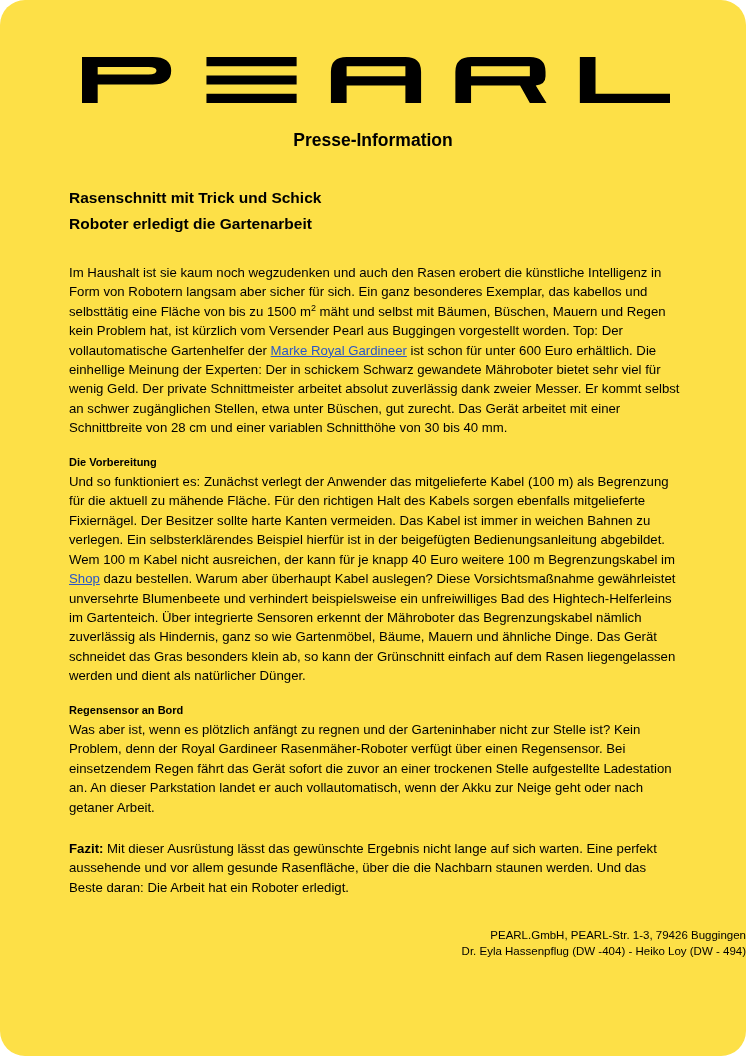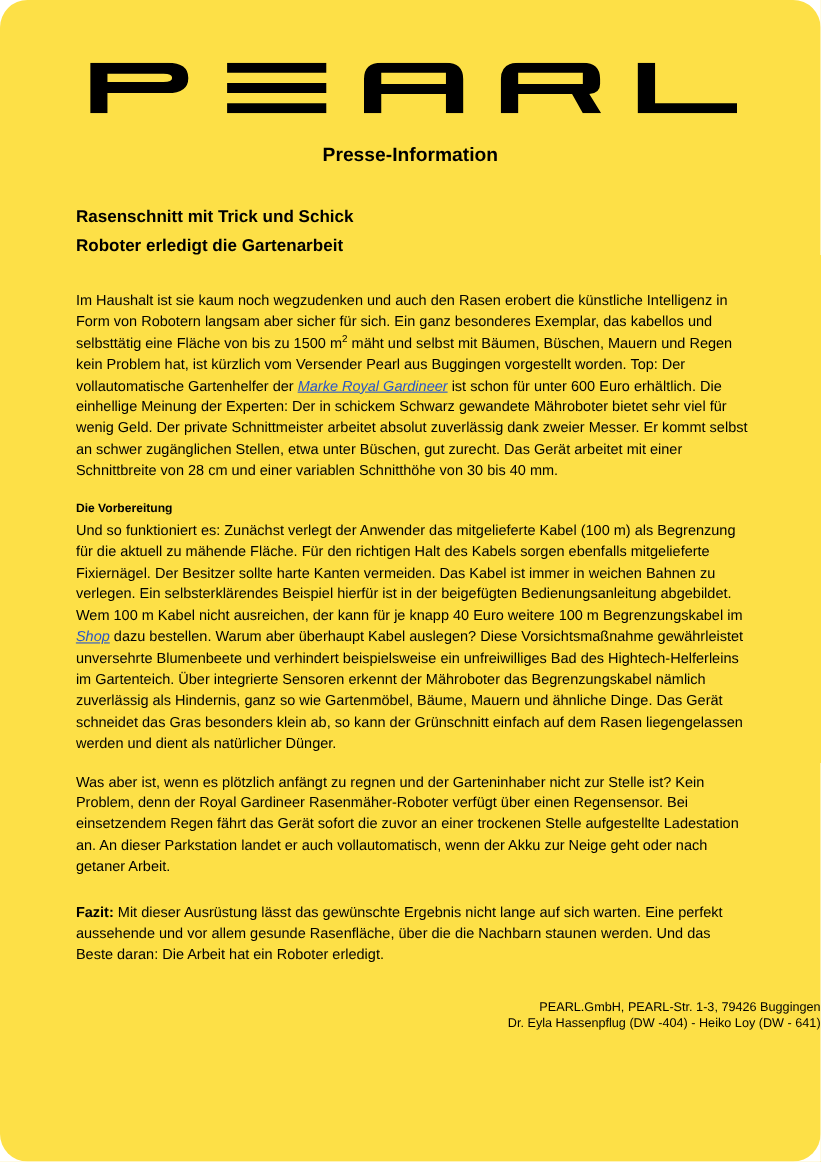--- a/index.html
+++ b/index.html
@@ -11,21 +11,21 @@
   .logo path{fill:#000000;}
   .doc-type{margin-top:27px;text-align:center;font-weight:bold;font-size:17.5px;line-height:20px;}
   .headline{margin:35px 0 0 69px;font-size:15.5px;line-height:26px;font-weight:bold;}
   .hl-line{display:block;}
   .bodytext{margin:26px 0 0 69px;width:612px;font-size:13.2px;line-height:19.4px;text-align:left;}
   .para{margin:0;}
   .section{margin-top:15px;}
   .sec-h{font-size:11px;line-height:19.4px;margin:0;font-weight:bold;}
   .conclusion{margin-top:22px;}
   sup{font-size:9px;line-height:0;vertical-align:super;}
-  .link{color:#2a56c8;text-decoration:underline;cursor:pointer;font-style:italic;}
+  .link{color:#2a56c8;text-decoration:underline;cursor:pointer;}
   .footer{margin-top:31px;text-align:right;font-size:11.5px;line-height:15.5px;}
 </style>
 </head>
 <body>
 
 <div class="page">
 
   <svg class="logo" viewBox="0 0 600 50" preserveAspectRatio="none" aria-label="PEARL">
     <path fill-rule="evenodd" d="M0,0 H72 Q91,0 91,15 Q91,30 72,30 H16 V50 H0 Z M16,11 H68 Q76,11 76,15 Q76,19 68,19 H16 Z"></path>
     <path d="M127,0 H219 V10 H127 Z M127,20 H219 V30 H127 Z M127,40 H219 V50 H127 Z"></path>
@@ -44,25 +44,26 @@
   <div class="bodytext">
 
     <p class="para"><span>Im Haushalt ist sie kaum noch wegzudenken und auch den Rasen erobert die künstliche Intelligenz in Form von Robotern langsam aber sicher für sich. Ein ganz besonderes Exemplar, das kabellos und selbsttätig eine Fläche von bis zu 1500 m</span><sup>2</sup><span> mäht und selbst mit Bäumen, Büschen, Mauern und Regen kein Problem hat, ist kürzlich vom Versender Pearl aus Buggingen vorgestellt worden. Top: Der vollautomatische Gartenhelfer der </span><a class="link" href="#">Marke Royal Gardineer</a><span> ist schon für unter 600 Euro erhältlich. Die einhellige Meinung der Experten: Der in schickem Schwarz gewandete Mähroboter bietet sehr viel für wenig Geld. Der private Schnittmeister arbeitet absolut zuverlässig dank zweier Messer. Er kommt selbst an schwer zugänglichen Stellen, etwa unter Büschen, gut zurecht. Das Gerät arbeitet mit einer Schnittbreite von 28 cm und einer variablen Schnitthöhe von 30 bis 40 mm.</span></p>
 
     <div class="section">
       <h2 class="sec-h">Die Vorbereitung</h2>
       <p class="para"><span>Und so funktioniert es: Zunächst verlegt der Anwender das mitgelieferte Kabel (100 m) als Begrenzung für die aktuell zu mähende Fläche. Für den richtigen Halt des Kabels sorgen ebenfalls mitgelieferte Fixiernägel. Der Besitzer sollte harte Kanten vermeiden. Das Kabel ist immer in weichen Bahnen zu verlegen. Ein selbsterklärendes Beispiel hierfür ist in der beigefügten Bedienungsanleitung abgebildet. Wem 100 m Kabel nicht ausreichen, der kann für je knapp 40 Euro weitere 100 m Begrenzungskabel im </span><a class="link" href="#">Shop</a><span> dazu bestellen. Warum aber überhaupt Kabel auslegen? Diese Vorsichtsmaßnahme gewährleistet unversehrte Blumenbeete und verhindert beispielsweise ein unfreiwilliges Bad des Hightech-Helferleins im Gartenteich. Über integrierte Sensoren erkennt der Mähroboter das Begrenzungskabel nämlich zuverlässig als Hindernis, ganz so wie Gartenmöbel, Bäume, Mauern und ähnliche Dinge. Das Gerät schneidet das Gras besonders klein ab, so kann der Grünschnitt einfach auf dem Rasen liegengelassen werden und dient als natürlicher Dünger.</span></p>
     </div>
 
     <div class="section">
+      <h2 class="sec-h">Regensensor an Bord</h2>
       <p class="para">Was aber ist, wenn es plötzlich anfängt zu regnen und der Garteninhaber nicht zur Stelle ist? Kein Problem, denn der Royal Gardineer Rasenmäher-Roboter verfügt über einen Regensensor. Bei einsetzendem Regen fährt das Gerät sofort die zuvor an einer trockenen Stelle aufgestellte Ladestation an. An dieser Parkstation landet er auch vollautomatisch, wenn der Akku zur Neige geht oder nach getaner Arbeit.</p>
     </div>
 
     <p class="para conclusion"><strong>Fazit:</strong><span> Mit dieser Ausrüstung lässt das gewünschte Ergebnis nicht lange auf sich warten. Eine perfekt aussehende und vor allem gesunde Rasenfläche, über die die Nachbarn staunen werden. Und das Beste daran: Die Arbeit hat ein Roboter erledigt.</span></p>
 
   </div>
 
   <footer class="footer">
     <div>PEARL.GmbH, PEARL-Str. 1-3, 79426 Buggingen</div>
-    <div>Dr. Eyla Hassenpflug (DW -404) - Heiko Loy (DW - 641)</div>
+    <div>Dr. Eyla Hassenpflug (DW -404) - Heiko Loy (DW - 494)</div>
   </footer>
 
 </div>
 
 </body></html>

